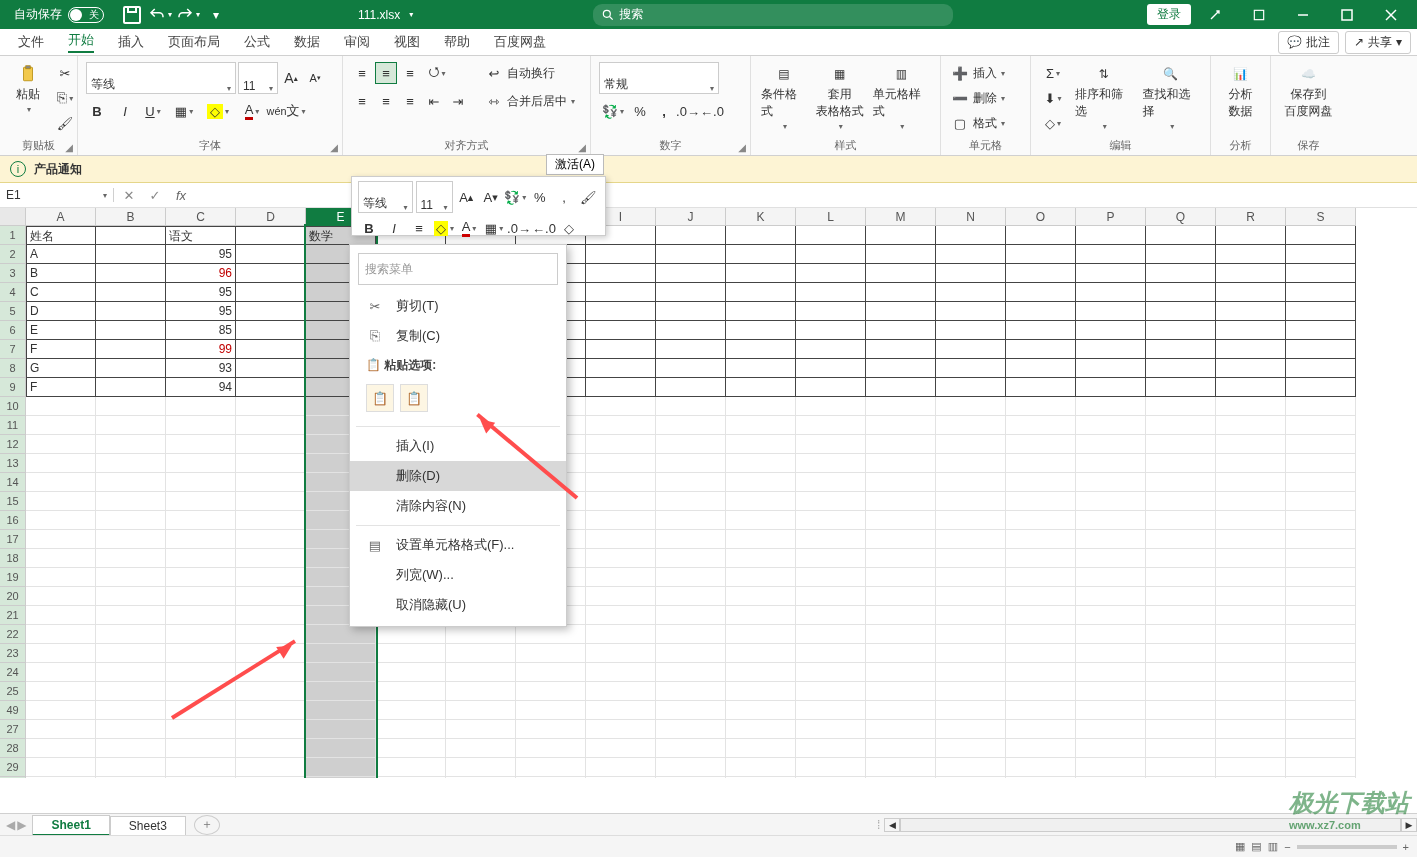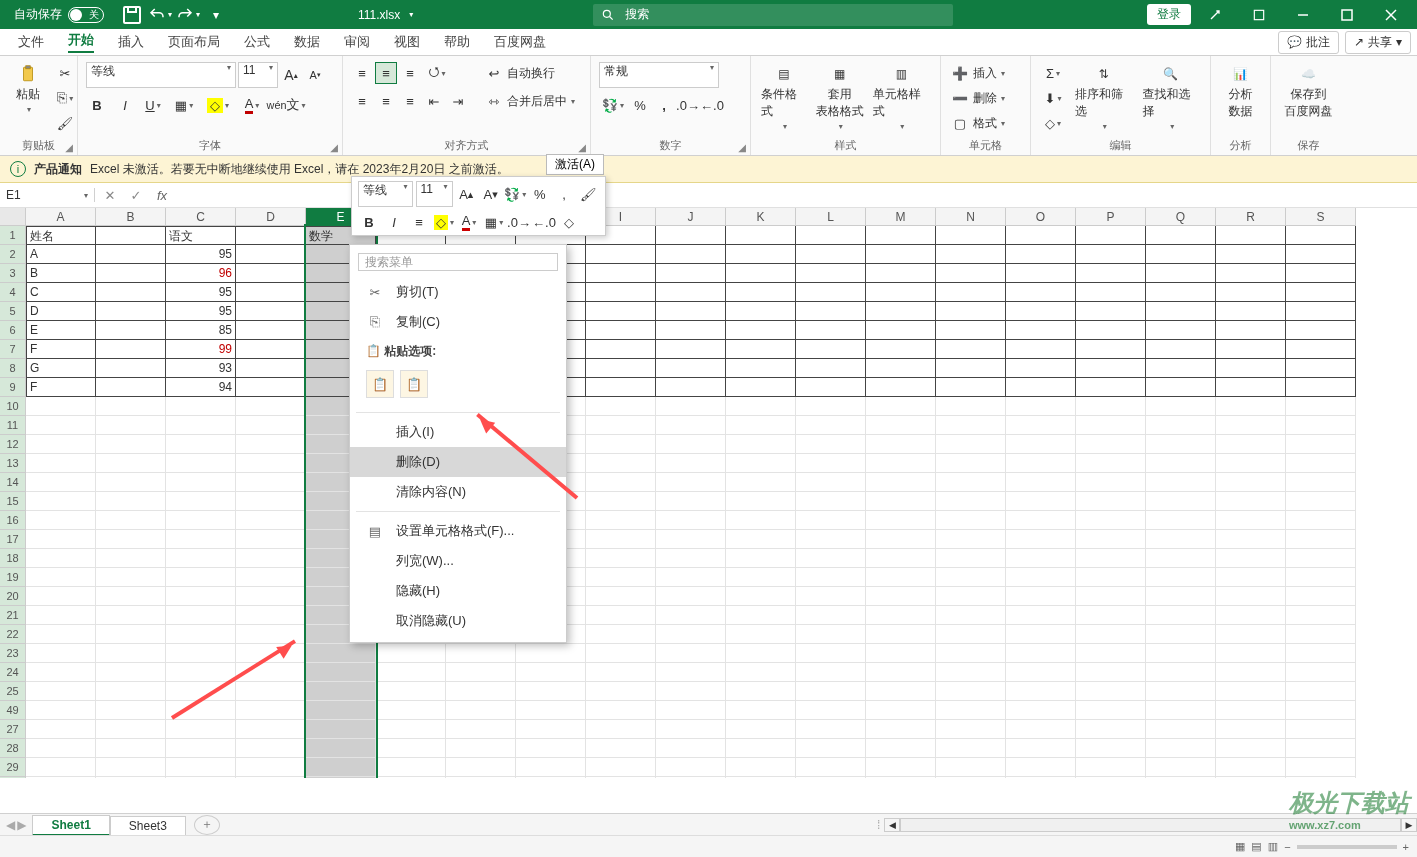--- a/index.html
+++ b/index.html
@@ -6,50 +6,50 @@
   body{background:#fff;overflow:hidden;width:1417px;height:857px;position:relative;font-size:13px;color:#333}
   .titlebar{height:29px;background:#107c41;display:flex;align-items:center;color:#fff;font-size:12px;padding:0 6px}
   .autosave{display:flex;align-items:center;gap:6px;padding:2px 8px;border-radius:12px}
   .toggle{width:36px;height:16px;border:1px solid #fff;border-radius:8px;position:relative;display:flex;align-items:center;padding:0 4px}
   .toggle::before{content:"关";font-size:10px;margin-left:auto}
   .toggle::after{content:"";position:absolute;left:1px;width:12px;height:12px;border-radius:50%;background:#fff}
   .qat{display:flex;gap:4px;margin-left:8px}
   .qat-btn{width:24px;height:24px;display:flex;align-items:center;justify-content:center;color:#fff;cursor:pointer}
   .title-center{flex:1;display:flex;align-items:center;justify-content:flex-start;padding-left:130px;gap:180px}
   .filename{display:flex;align-items:center;gap:7px}
-  .search{width:360px;height:22px;background:rgba(255,255,255,.15);border-radius:2px;display:flex;align-items:center;padding:0 8px;gap:10px}
+  .search{width:360px;height:22px;background:rgba(255,255,255,.15);border-radius:9px;display:flex;align-items:center;padding:0 8px;gap:4px}
   .win-buttons{display:flex;gap:4px;align-items:center}
   .login-btn{background:#fff;color:#107c41;padding:2px 10px;font-size:12px;border-radius:3px}
   .win-btn{width:40px;height:24px;display:flex;align-items:center;justify-content:center;color:#fff}
   .tabs{height:27px;background:#fff;border-bottom:1px solid #d0d0d0;display:flex;align-items:center;padding:0 6px;font-size:13px}
   .tab{padding:4px 12px;cursor:pointer;color:#444}
-  .tab.active{color:#107c41;font-weight:700}
+  .tab.active{color:#107c41;font-weight:400}
   .tab.active::after{content:"";display:block;height:2px;background:#107c41;margin-top:2px}
   .right-tabs{margin-left:auto;display:flex;gap:6px}
   .comment-btn,.share-btn{border:1px solid #ccc;padding:2px 8px;font-size:12px;display:flex;align-items:center;gap:4px;border-radius:3px}
   .ribbon{height:100px;background:#fafafa;border-bottom:1px solid #d0d0d0;display:flex;font-size:12px}
   .group{border-right:1px solid #e0e0e0;padding:6px 8px 2px;display:flex;flex-direction:column;justify-content:space-between;position:relative}
   .group-content{display:flex;align-items:flex-start;gap:6px}
   .group-label{text-align:center;font-size:11px;color:#666;padding-top:2px}
   .big-btn{display:flex;flex-direction:column;align-items:center;gap:2px;padding:2px;cursor:pointer;min-width:40px}
   .ico{width:20px;height:20px;display:flex;align-items:center;justify-content:center}
   .ico svg{width:18px;height:18px}
   .col{display:flex;flex-direction:column;gap:3px}
   .row{display:flex;align-items:center;gap:2px}
-  .dd-combo{border:1px solid #ccc;height:26px;display:flex;align-items:flex-start;padding:0 4px;font-size:12px;gap:4px;background:#fff}
+  .dd-combo{border:1px solid #ccc;height:32px;display:flex;align-items:flex-end;padding:0 4px;font-size:12px;gap:4px;background:#fff}
   .mini{width:22px;height:22px;display:flex;align-items:center;justify-content:center;cursor:pointer;font-size:13px}
   .minidd{width:28px}
   .launch{position:absolute;bottom:2px;right:4px;font-size:10px;color:#888}
   .info-bar{height:27px;background:#fdf4d4;border-bottom:1px solid #e5d68a;display:flex;align-items:center;padding:0 10px;font-size:12px;gap:8px;position:relative}
   .info-icon{width:16px;height:16px;border:1px solid #107c41;border-radius:50%;display:flex;align-items:center;justify-content:center;color:#107c41;font-size:11px}
   .activate-btn{border:1px solid #bbb;background:#fff;padding:1px 8px;font-size:12px;position:absolute;left:546px;top:-2px}
   .mini-toolbar{position:absolute;left:351px;top:176px;width:255px;height:60px;background:#fff;border:1px solid #ccc;box-shadow:2px 2px 6px rgba(0,0,0,.2);z-index:50;padding:4px 6px;display:flex;flex-direction:column;gap:4px}
   .mt-row{display:flex;align-items:center;gap:3px}
   .name-fx{height:25px;display:flex;align-items:center;border-bottom:1px solid #e0e0e0;background:#fff}
-  .namebox{width:95px;border-right:1px solid #d0d0d0;padding:0 6px;font-size:12px;display:flex;align-items:center;gap:4px}
+  .namebox{width:114px;border-right:1px solid #d0d0d0;padding:0 6px;font-size:12px;display:flex;align-items:center;gap:4px}
   .fx-btns{display:flex;padding:0 4px;gap:4px}
   .fx-btn{width:22px;height:22px;display:flex;align-items:center;justify-content:center;color:#888}
   .fx-fx{font-style:italic;color:#666}
   .formula{flex:1;padding:0 6px}
   .grid-area{position:relative;height:570px;overflow:hidden}
   .selectall{position:absolute;left:0;top:0;width:26px;height:18px;background:#e8e8e8;border-right:1px solid #ccc;border-bottom:1px solid #ccc}
   .colheads{position:absolute;left:26px;top:0;height:18px;display:flex}
   .ch{width:70px;border-right:1px solid #ccc;border-bottom:1px solid #ccc;background:#f4f4f4;text-align:center;font-size:12px;line-height:18px;color:#555}
   .ch.sel{background:#107c41;color:#fff}
   .rowheads{position:absolute;left:0;top:18px;width:26px}
@@ -59,21 +59,21 @@
   .crow{display:flex}
   .cell{width:70px;height:19px;border-right:1px solid #e3e3e3;border-bottom:1px solid #e3e3e3;font-size:12px;line-height:19px;padding:0 3px;background:#fff;overflow:hidden}
   .bordered .cell{border-right:1px solid #444;border-bottom:1px solid #444}
   .cell.txt{text-align:left}
   .cell.num{text-align:right}
   .red{color:#c00000}
   .selcol{background:#cfcfcf}
   .cell.topb{border-top:1px solid #444}
   .cell.leftb{border-left:1px solid #444}
   .ctx{position:absolute;left:349px;top:244px;width:218px;background:#fff;border:1px solid #ccc;box-shadow:3px 3px 8px rgba(0,0,0,.25);z-index:60;font-size:13px;padding:6px 0}
-  .ctx-search{margin:2px 8px 6px;border:1px solid #ccc;height:18px;display:flex;align-items:center;padding:0 6px;color:#999;font-size:12px}
+  .ctx-search{margin:2px 8px 6px;border:1px solid #ccc;height:32px;display:flex;align-items:center;padding:0 6px;color:#999;font-size:12px}
   .ctx-item{display:flex;align-items:center;height:30px;padding:0 10px 0 16px;gap:12px;cursor:pointer}
   .ctx-item.hover{background:#d8d8d8}
   .ctx-ico{width:18px;text-align:center;color:#666}
   .ctx-label{flex:1}
   .ctx-head{padding:6px 16px;font-weight:700;color:#444;font-size:12px}
   .ctx-paste{display:flex;gap:6px;padding:4px 16px 10px}
   .paste-ico{width:28px;height:28px;border:1px solid #ddd;display:flex;align-items:center;justify-content:center;background:#fdf6e3}
   .ctx-sep{height:1px;background:#e3e3e3;margin:4px 6px}
   .arrow1{position:absolute;left:172px;top:508px;width:145px;height:0;border-top:4px solid #ff4d4d;transform-origin:left center;transform:rotate(-32deg);z-index:40}
   .arrow1::after{content:"";position:absolute;right:-2px;top:-7px;border:7px solid transparent;border-left:14px solid #ff4d4d}
@@ -381,21 +381,20 @@
         <span style="white-space:pre;text-align:center">保存到
 百度网盘</span>
       </div>
     <div class="group-label">保存</div>
   </div>
 </div>
 
 <div class="info-bar">
   <span class="info-icon">i</span>
   <b>产品通知</b>
-  <span>Excel 未激活。若要无中断地继续使用 Excel，请在 2023年2月20日 之前激活。</span>
   <button class="activate-btn">激活(A)</button>
 </div>
 
 <div class="mini-toolbar">
   <div class="mt-row">
     <div class="dd-combo" style="width:56px">
         <span>等线</span>
         <span class="caret" style="margin-left:auto">▾</span>
       </div>
     <div class="dd-combo" style="width:38px">
@@ -1170,24 +1169,20 @@
   <div class="ctx-item">
       <span class="ctx-ico">▤</span>
       <span class="ctx-label">设置单元格格式(F)...</span>
     </div>
   <div class="ctx-item">
       <span class="ctx-ico"></span>
       <span class="ctx-label">列宽(W)...</span>
     </div>
   <div class="ctx-item">
       <span class="ctx-ico"></span>
-      <span class="ctx-label">隐藏(H)</span>
-    </div>
-  <div class="ctx-item">
-      <span class="ctx-ico"></span>
       <span class="ctx-label">取消隐藏(U)</span>
     </div>
 </div>
 <div class="arrow2"></div>
 
 <div class="sheets">
   <div class="sheet-nav">
     <span>◀</span>
     <span>▶</span>
   </div>

